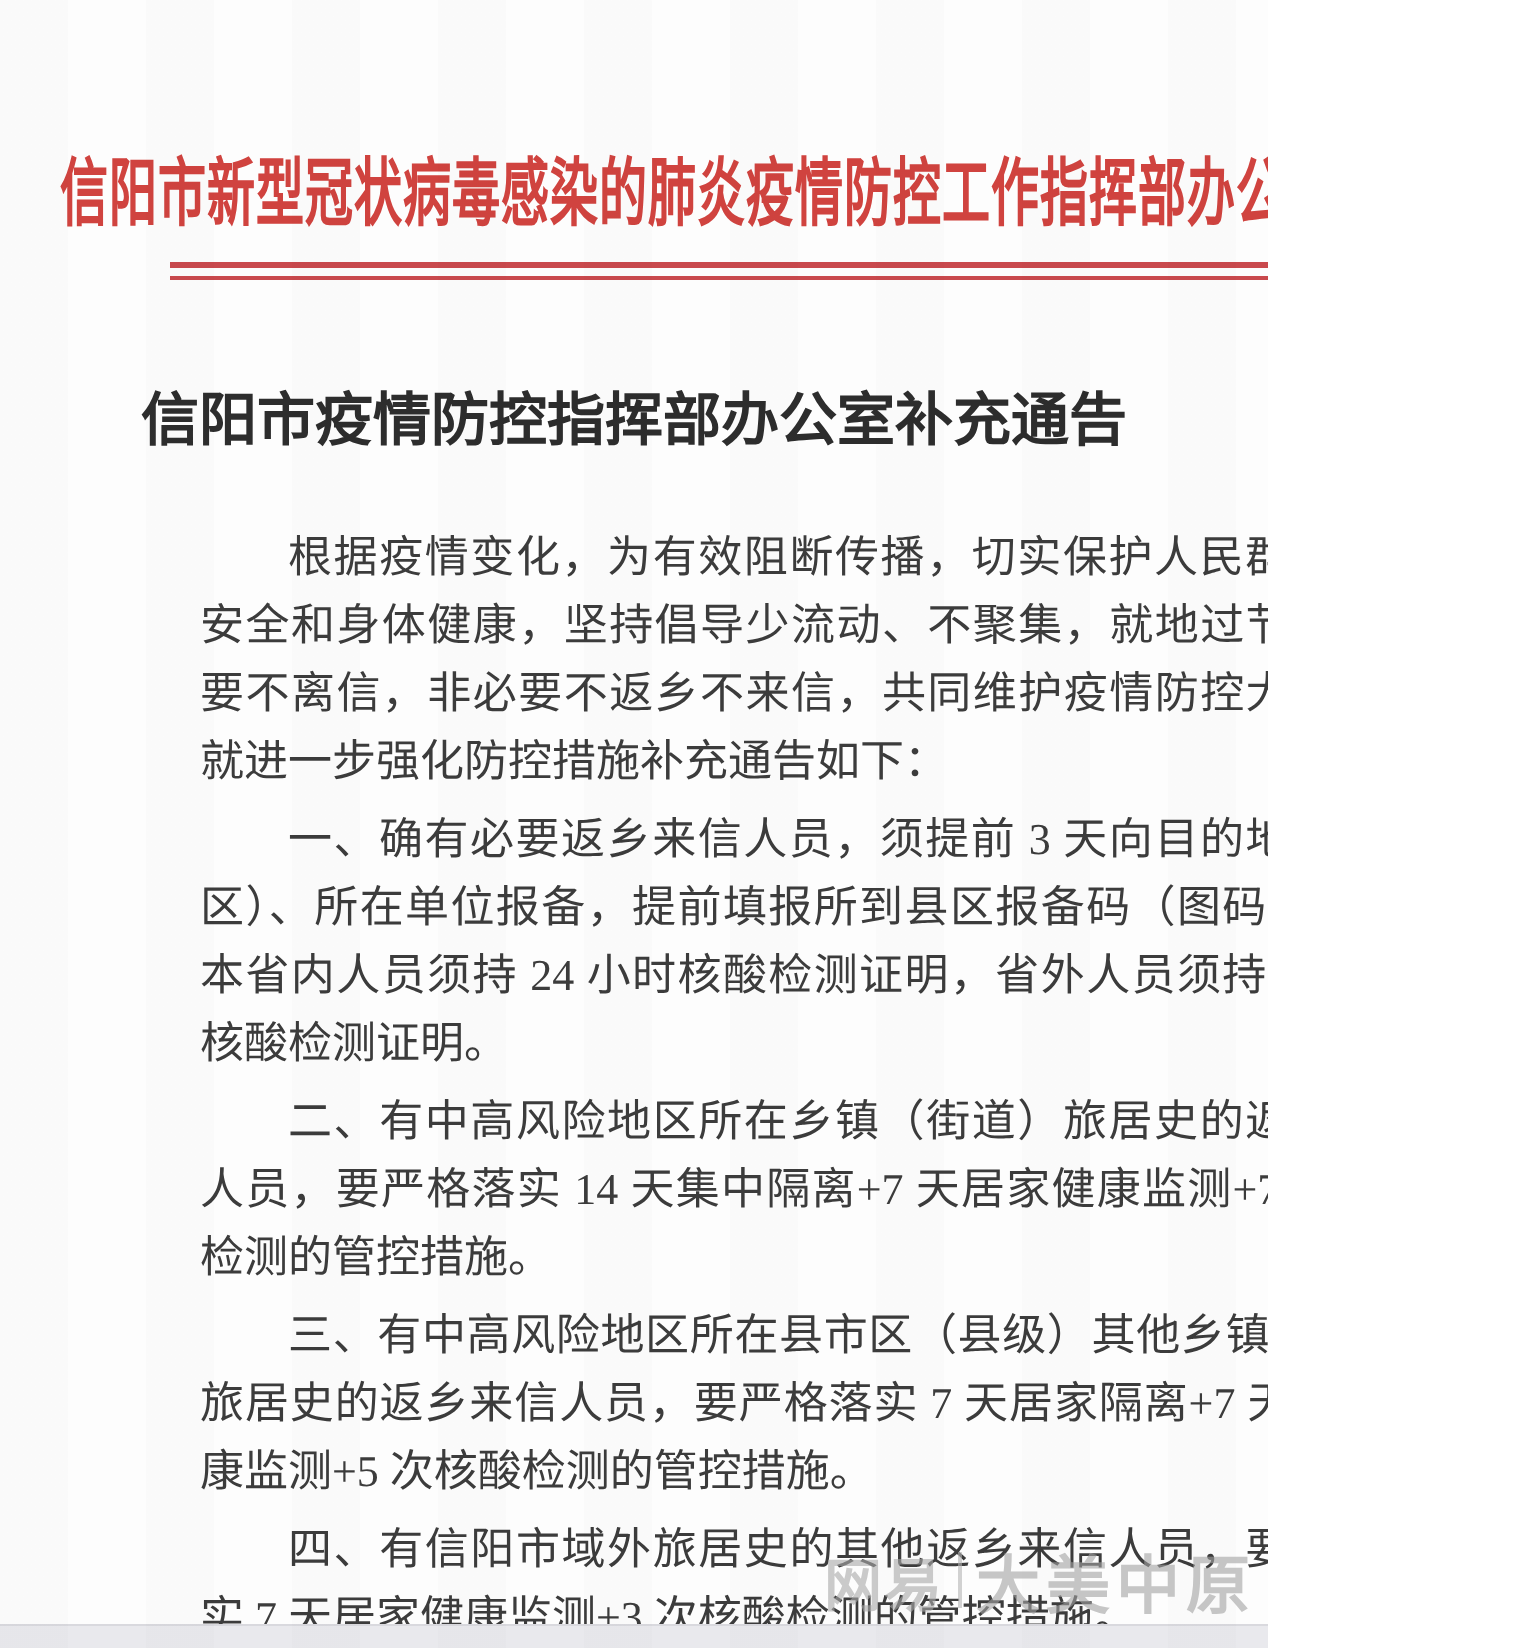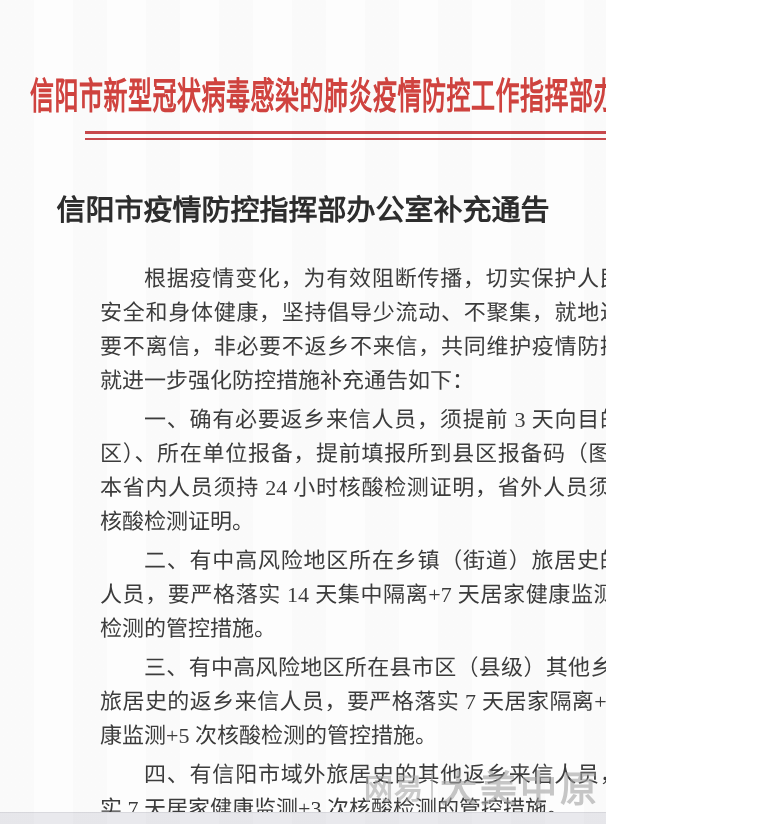--- a/index.html
+++ b/index.html
@@ -2,20 +2,21 @@
 <html lang="zh-CN"><head>
 <meta charset="utf-8">
 <style>
   html,body{margin:0;padding:0;background:#ffffff;}
   .page{
     position:relative;
     width:606px;height:824px;
     background:#fdfdfd;
     overflow:hidden;
     font-family:"Liberation Serif", serif;
+    padding-left:28px;
   }
   
   .page::before{
     content:"";
     position:absolute;inset:0;
     background:repeating-linear-gradient(90deg,
       rgba(0,0,0,0.013) 0 34px, rgba(0,0,0,0) 34px 73px);
     pointer-events:none;
     z-index:5;
   }
@@ -75,21 +76,21 @@
     font-size:29px;
     font-weight:bold;
     color:#a9a9a9;
     letter-spacing:1px;
   }
   .wm-bar{
     width:2px;height:28px;
     background:#b4b4b4;
   }
   .wm-text{
-    font-size:37px;
+    font-size:32px;
     font-weight:bold;
     color:#a2a2a2;
     letter-spacing:3px;
     white-space:nowrap;
   }
   .bottom-edge{
     position:absolute;
     bottom:0;left:0;right:0;
     height:11px;
     background:#e9e9ed;

